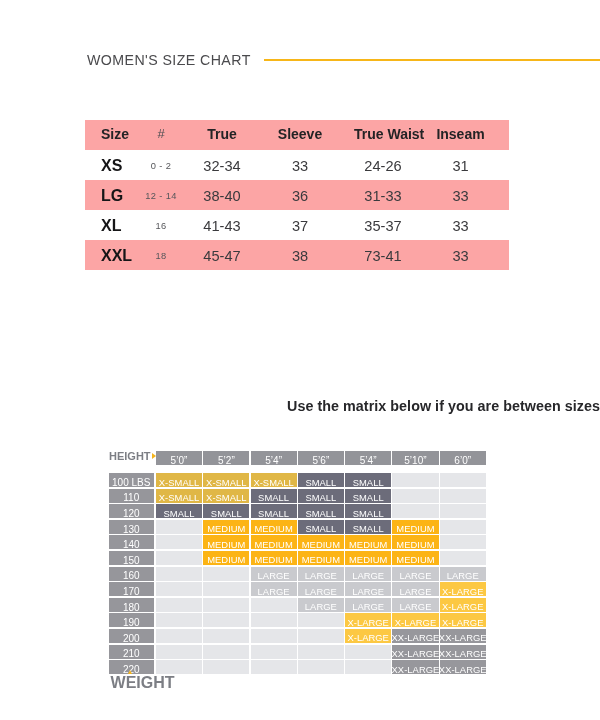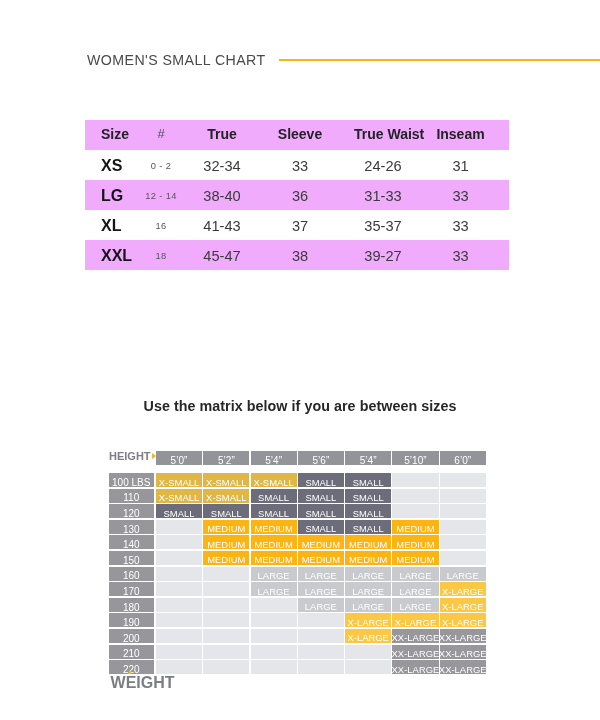--- a/index.html
+++ b/index.html
@@ -9,55 +9,55 @@
 
   
   .hdr{position:absolute;left:87px;top:47px;right:0;height:26px;display:flex;align-items:center;}
   .hdr-title{font-size:14.2px;letter-spacing:0.42px;color:#4a4a4d;font-weight:400;white-space:nowrap;}
   .hdr-rule{flex:1 1 auto;height:2px;background:#f7b618;margin-left:13px;}
 
   
   .stbl{position:absolute;left:85px;top:119.7px;width:424px;border-collapse:collapse;table-layout:fixed;}
   .stbl tr{height:30.1px;}
   .stbl td,.stbl th{padding:1.7px 0 0 0;margin:0;height:28.4px;vertical-align:middle;text-align:center;line-height:18px;}
-  .stbl tr.shade{background:#f0abfc;}
+  .stbl tr.shade{background:#fca5a5;}
   .stbl th{font-weight:700;font-size:14px;color:#232325;white-space:nowrap;overflow:visible;line-height:18px;padding:0 0 1.7px 0;}
   .stbl td{white-space:nowrap;}
   .stbl th.c-num{font-weight:400;font-size:13px;color:#4e4e52;}
   .stbl th.c-size,.stbl td.c-size{text-align:left;padding-left:16px;}
   .stbl td.c-size{font-weight:700;font-size:16px;color:#151517;letter-spacing:0px;}
   .stbl td.c-num{font-size:9.3px;color:#55565a;letter-spacing:0.35px;}
   .stbl td.c-val{font-size:14.6px;color:#3a3a3d;letter-spacing:0px;}
   .col-size{width:39px;} .col-num{width:74px;} .col-chest{width:48px;}
   .col-sleeve{width:108px;} .col-waist{width:58px;} .col-inseam{width:97px;}
   .footnote{position:absolute;left:99px;top:341px;font-size:11.4px;color:#4d4d50;letter-spacing:0.03px;}
 
   
-  .mx-caption{position:absolute;left:0;right:0;top:398px;text-align:center;font-size:14.3px;font-weight:700;color:#27272a;letter-spacing:0.05px;}
+  .mx-caption{position:absolute;left:0;right:0;top:398px;text-align:right;font-size:14.3px;font-weight:700;color:#27272a;letter-spacing:0.05px;}
   .mx{position:absolute;left:108.5px;top:450.5px;}
   .mx-axis-x{position:absolute;left:0.5px;top:0.8px;height:10px;display:flex;align-items:center;}
   .mx-axis-x .lbl{font-size:11px;font-weight:700;color:#7c7e84;letter-spacing:0px;}
   .mx-arrow-r{position:absolute;left:43.2px;top:2.3px;width:0;height:0;border-top:3.7px solid transparent;border-bottom:3.7px solid transparent;border-left:4.6px solid #f4b41c;}
   .mx-axis-y{position:absolute;left:2.1px;top:227px;font-size:16px;font-weight:700;color:#7c7e84;letter-spacing:0px;line-height:10px;}
   .mx-arrow-u{position:absolute;left:19.3px;top:219.1px;width:0;height:0;border-left:2.9px solid transparent;border-right:2.9px solid transparent;border-bottom:4.2px solid #f4b41c;}
   .grid{position:relative;}
   .row{display:flex;height:14.1px;margin-bottom:1.5px;}
   .hrow{display:flex;height:14.5px;margin-bottom:8px;}
   .cell{width:46.1px;margin-right:1.2px;display:flex;align-items:flex-end;justify-content:center;font-size:9.4px;line-height:9.6px;color:#ffffff;letter-spacing:0.05px;white-space:nowrap;overflow:visible;}
   .rl{width:45.5px;margin-right:2px;background:#96969b;display:flex;align-items:flex-end;justify-content:center;color:#fff;font-size:10px;letter-spacing:0px;line-height:9.3px;box-sizing:border-box;overflow:visible;}
   .hl{width:45.5px;margin-right:2px;}
   .hcell{width:46.1px;margin-right:1.2px;background:#939499;display:flex;align-items:center;justify-content:center;color:#fff;font-size:10px;letter-spacing:0.05px;padding-top:5px;box-sizing:border-box;}
 </style>
 </head>
 <body>
 
 <div class="page">
 
   <div class="hdr">
-    <div class="hdr-title">WOMEN'S SMALL CHART</div>
+    <div class="hdr-title">WOMEN'S SIZE CHART</div>
     <div class="hdr-rule"></div>
   </div>
 
   <table class="stbl">
     <colgroup>
         <col class="col-size">
         <col class="col-num">
         <col class="col-chest">
         <col class="col-sleeve">
         <col class="col-waist">
@@ -96,21 +96,21 @@
           <td class="c-val">41-43</td>
           <td class="c-val">37</td>
           <td class="c-val">35-37</td>
           <td class="c-val">33</td>
         </tr>
         <tr class="shade">
           <td class="c-size">XXL</td>
           <td class="c-num">18</td>
           <td class="c-val">45-47</td>
           <td class="c-val">38</td>
-          <td class="c-val">39-27</td>
+          <td class="c-val">73-41</td>
           <td class="c-val">33</td>
         </tr>
       </tbody>
   </table>
 
 
   <div class="mx-caption">Use the matrix below if you are between sizes</div>
 
   <div class="mx">
     <div class="mx-axis-x">

